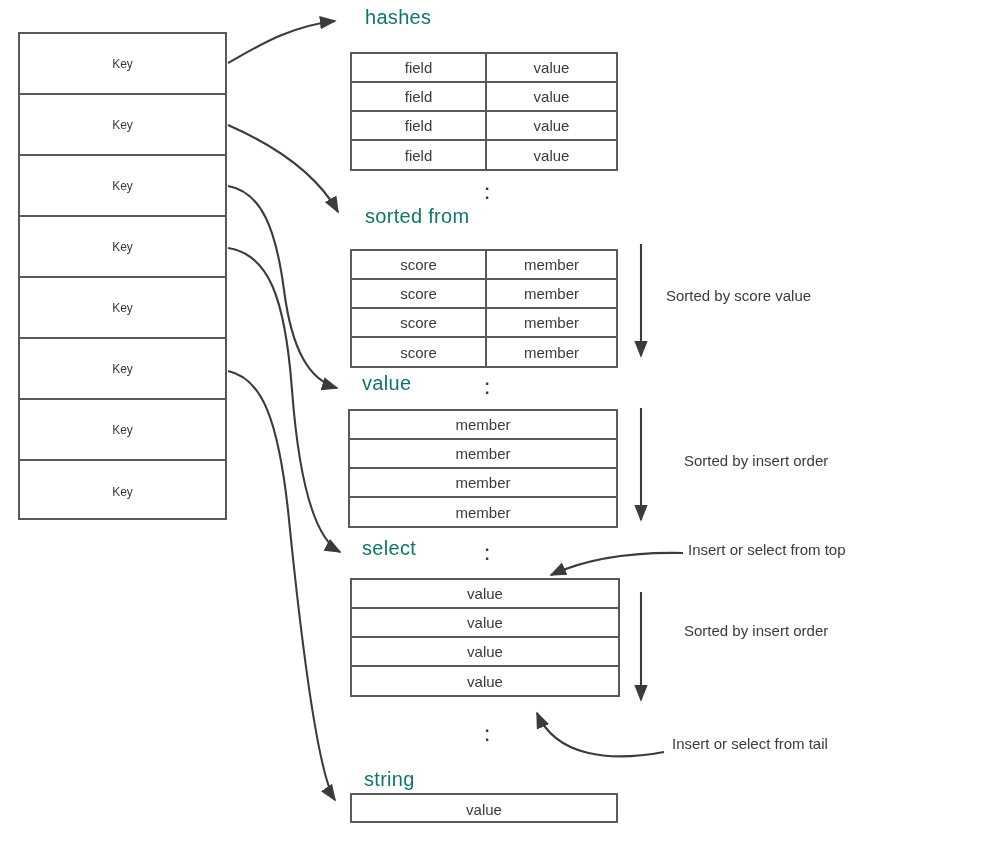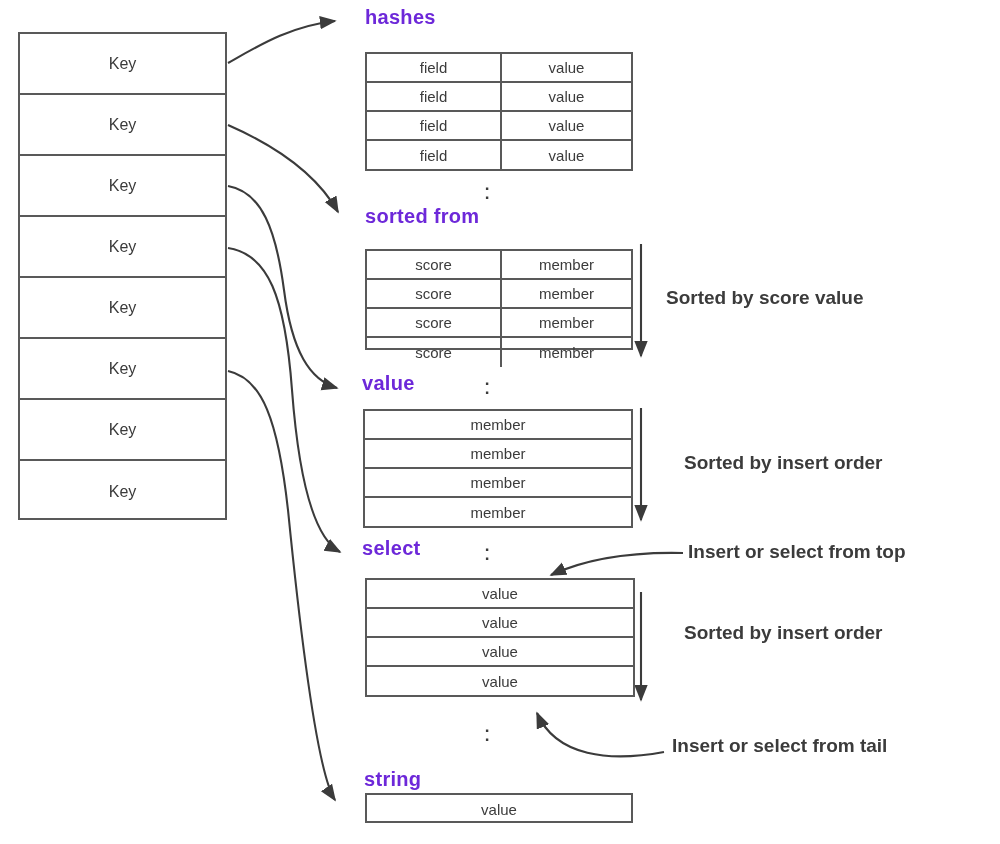--- a/index.html
+++ b/index.html
@@ -36,44 +36,43 @@
     background: #ffffff;
     z-index: 2;
   }
   .keycell {
     height: 61px;
     box-sizing: border-box;
     border-bottom: 2px solid #595959;
     display: flex;
     align-items: center;
     justify-content: center;
-    font-size: 16px;
+    font-size: 12px;
     color: #3b3b3b;
   }
   .keycell.last { border-bottom: none; }
 
   
   .section-title {
     position: absolute;
     font-size: 20px;
-    font-weight: bold;
-    color: #6d28d9;
+    font-weight: normal;
+    color: #0f766e;
     letter-spacing: 0.3px;
     white-space: nowrap;
     z-index: 3;
   }
 
   
   .vtable {
     position: absolute;
     border: 2px solid #595959;
     box-sizing: border-box;
     background: #ffffff;
     z-index: 2;
-    margin-left: 15px;
   }
   .vrow {
     display: flex;
     height: 29px;
     box-sizing: border-box;
     border-bottom: 2px solid #595959;
   }
   .vrow.last { border-bottom: none; }
   .vcell {
     display: flex;
@@ -99,25 +98,24 @@
     line-height: 9px;
     color: #3b3b3b;
     font-weight: bold;
     z-index: 3;
   }
   .vdots span { display: block; }
 
   
   .note {
     position: absolute;
-    font-size: 19px;
+    font-size: 15px;
     color: #3b3b3b;
     white-space: nowrap;
     z-index: 3;
-    font-weight: bold;
   }
 </style>
 </head>
 <body>
 
 <div id="canvas">
 
   <svg id="edges" viewBox="0 0 1000 844" xmlns="http://www.w3.org/2000/svg">
     <defs>
       <marker id="ah" markerWidth="9" markerHeight="9" refX="7.2" refY="3.2" orient="auto" markerUnits="strokeWidth">
@@ -176,21 +174,21 @@
       <div class="vcell col-a">field</div>
       <div class="vcell col-b">value</div>
     </div>
   </div>
   <div class="vdots" style="left:482px; top:180px;">
     <span>.</span>
       <span>.</span>
   </div>
 
   <div class="section-title" style="left:365px; top:205px;">sorted  from</div>
-  <div class="vtable" style="left:350px; top:249px; width:268px; height:101px;">
+  <div class="vtable" style="left:350px; top:249px; width:268px; height:119px;">
     <div class="vrow">
       <div class="vcell col-a">score</div>
       <div class="vcell col-b">member</div>
     </div>
     <div class="vrow">
       <div class="vcell col-a">score</div>
       <div class="vcell col-b">member</div>
     </div>
     <div class="vrow">
       <div class="vcell col-a">score</div>

